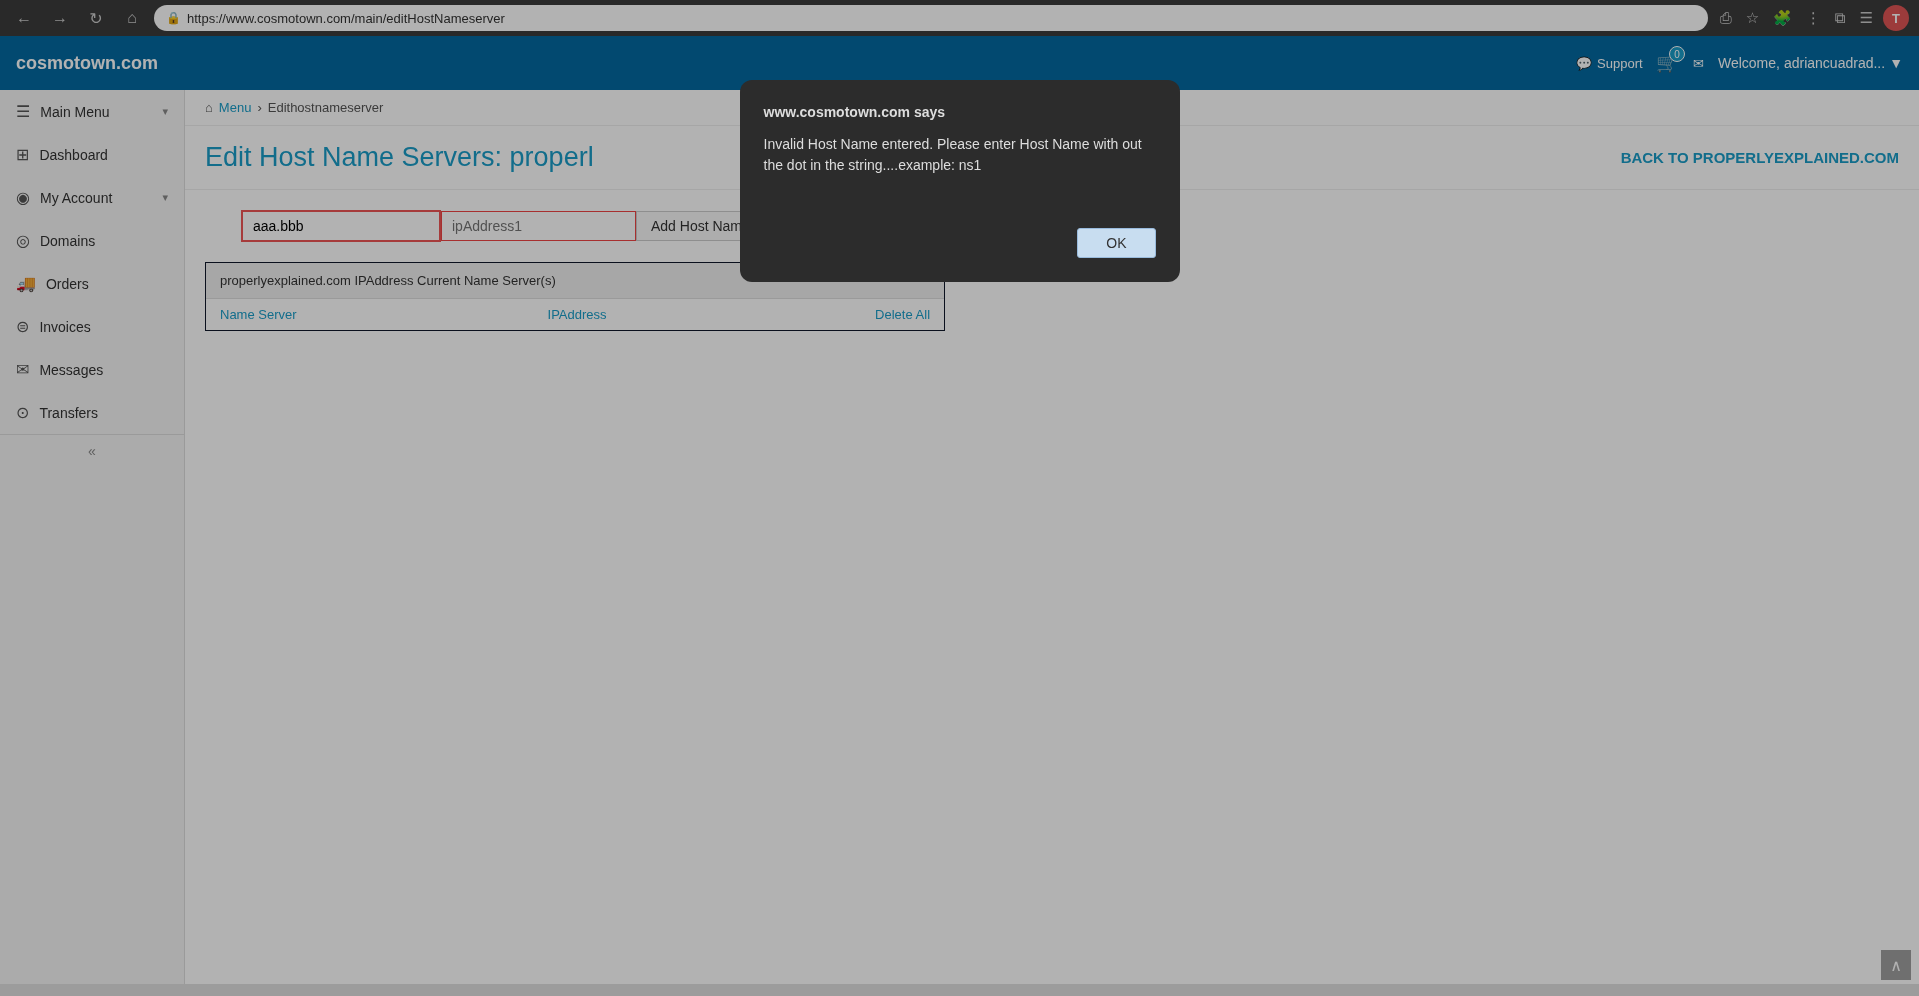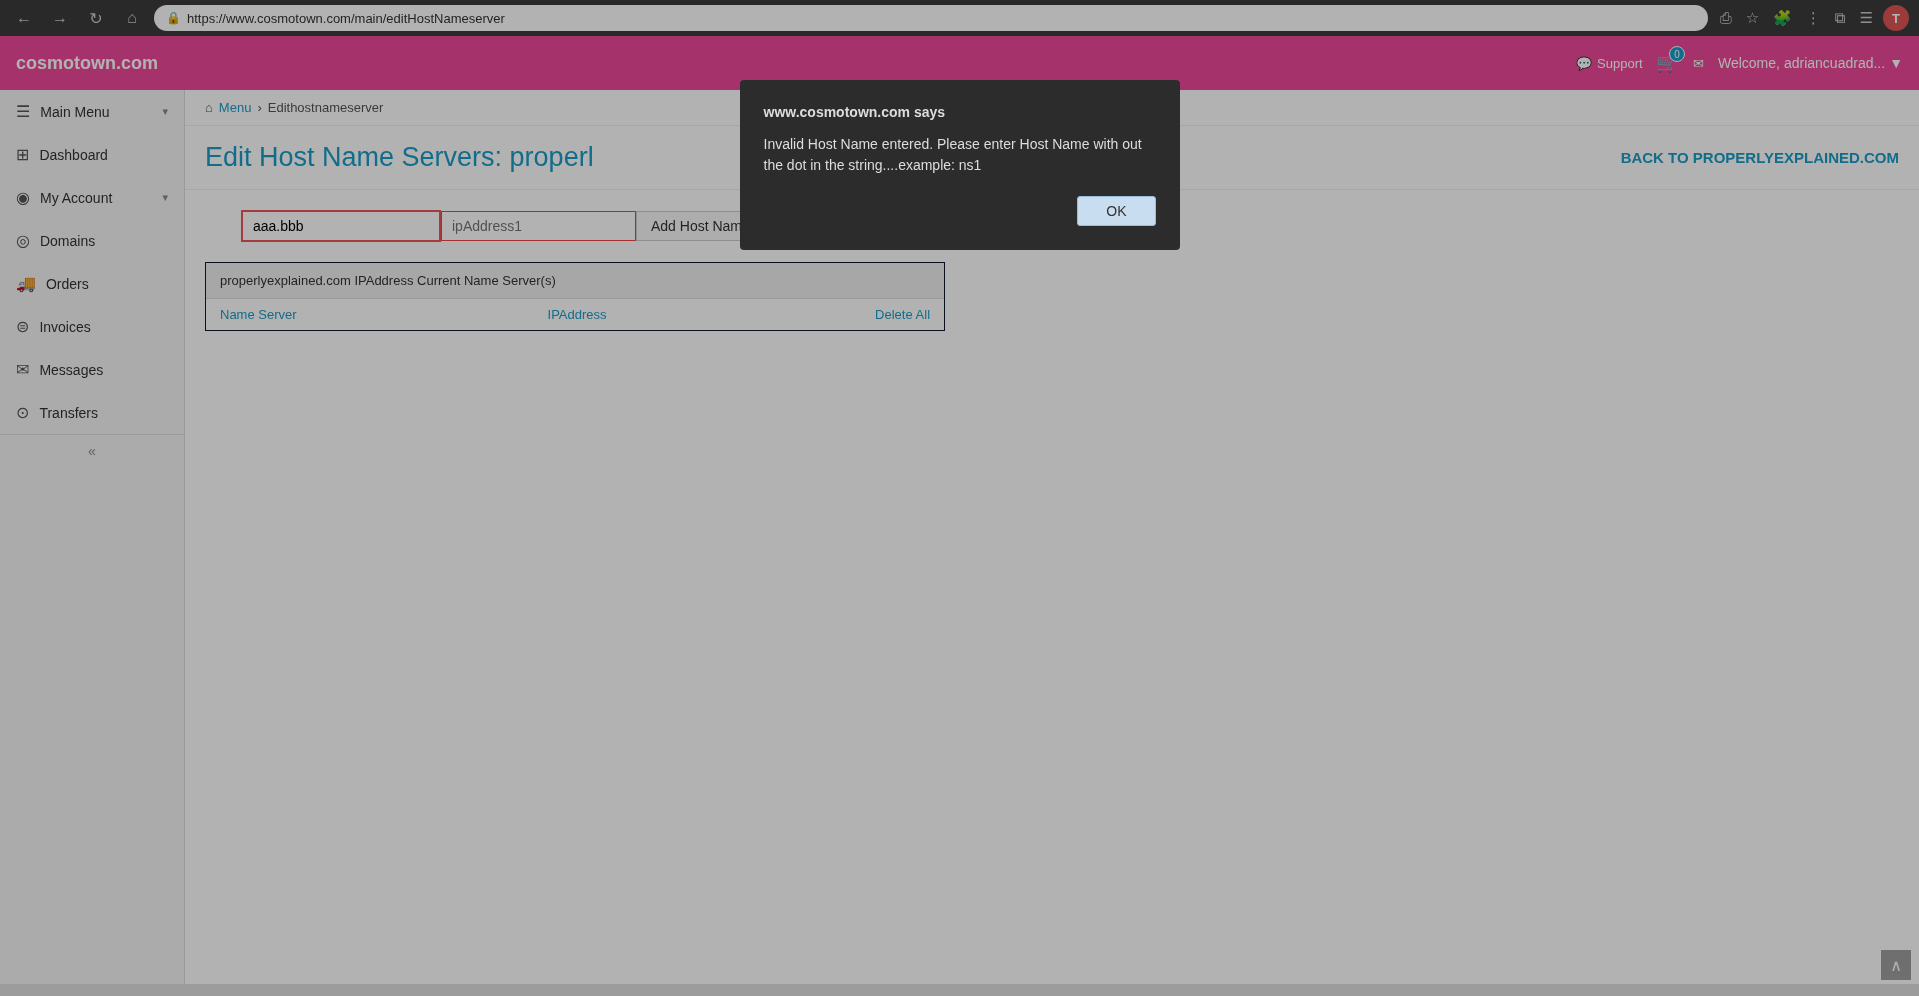--- a/index.html
+++ b/index.html
@@ -41,21 +41,21 @@
     }
     .browser-user-avatar {
       width: 26px; height: 26px; border-radius: 50%;
       background: #e05555; color: #fff;
       display: flex; align-items: center; justify-content: center;
       font-size: 13px; font-weight: bold;
     }
 
     
     .app-header {
-      background: #ec4899;
+      background: #0369a1;
       height: 54px;
       display: flex;
       align-items: center;
       padding: 0 16px;
       color: #fff;
     }
     .app-logo {
       font-size: 18px;
       font-weight: bold;
       color: #fff;
@@ -240,21 +240,21 @@
       top: 0; left: 0; right: 0; bottom: 0;
       background: rgba(0,0,0,0.3);
       z-index: 1000;
       display: flex;
       align-items: flex-start;
       justify-content: center;
       padding-top: 80px;
     }
     .dialog-box {
       background: #2c2c2c;
-      border-radius: 4px;
+      border-radius: 12px;
       width: 440px;
       padding: 24px;
       color: #fff;
       position: relative;
     }
     .dialog-title {
       font-size: 14px;
       font-weight: bold;
       color: #ddd;
       margin-bottom: 14px;
@@ -270,20 +270,21 @@
       justify-content: flex-end;
     }
     .dialog-ok-btn {
       background: #c8ddf0;
       border: 1px solid #99bbdd;
       padding: 6px 28px;
       font-size: 14px;
       cursor: pointer;
       border-radius: 3px;
       color: #333;
+      margin-top: 32px;
     }
   </style>
 </head>
 <body>
 
 <div class="browser-chrome">
   <button class="browser-nav-btn">←</button>
   <button class="browser-nav-btn">→</button>
   <button class="browser-nav-btn">↻</button>
   <button class="browser-nav-btn">⌂</button>

